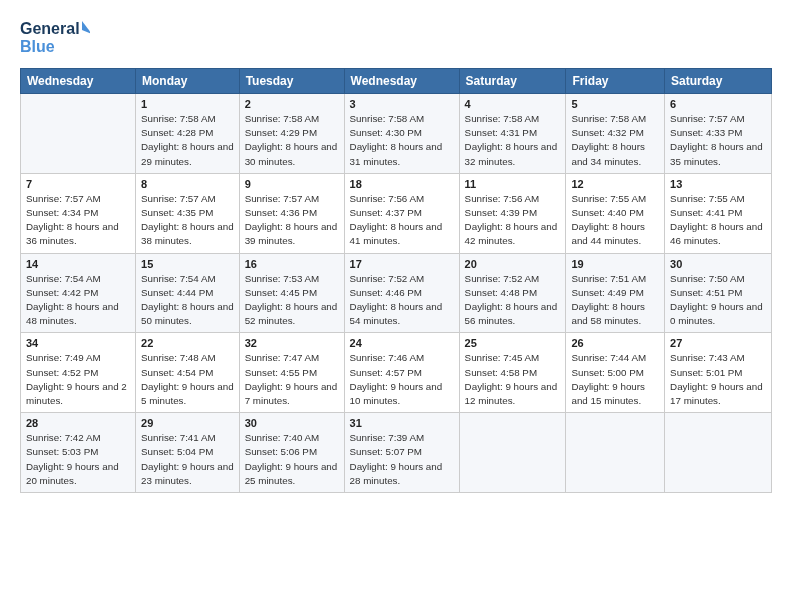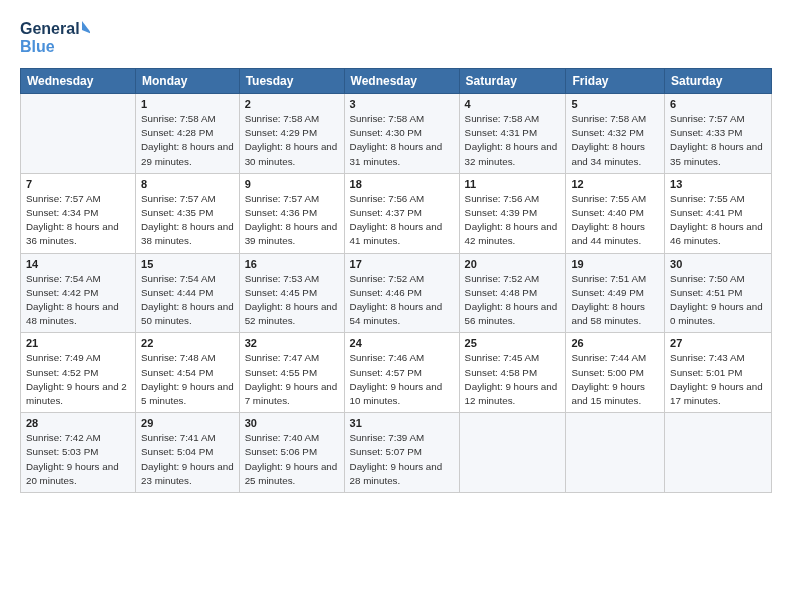--- a/index.html
+++ b/index.html
@@ -195,21 +195,21 @@
             <span class="day-number">19</span>
             <div class="day-detail">Sunrise: 7:51 AM<br>Sunset: 4:49 PM<br>Daylight: 8 hours and 58 minutes.</div>
           </td>
           <td>
             <span class="day-number">30</span>
             <div class="day-detail">Sunrise: 7:50 AM<br>Sunset: 4:51 PM<br>Daylight: 9 hours and 0 minutes.</div>
           </td>
         </tr>
         <tr>
           <td>
-            <span class="day-number">21</span>
+            <span class="day-number">34</span>
             <div class="day-detail">Sunrise: 7:49 AM<br>Sunset: 4:52 PM<br>Daylight: 9 hours and 2 minutes.</div>
           </td>
           <td>
             <span class="day-number">22</span>
             <div class="day-detail">Sunrise: 7:48 AM<br>Sunset: 4:54 PM<br>Daylight: 9 hours and 5 minutes.</div>
           </td>
           <td>
             <span class="day-number">32</span>
             <div class="day-detail">Sunrise: 7:47 AM<br>Sunset: 4:55 PM<br>Daylight: 9 hours and 7 minutes.</div>
           </td>

